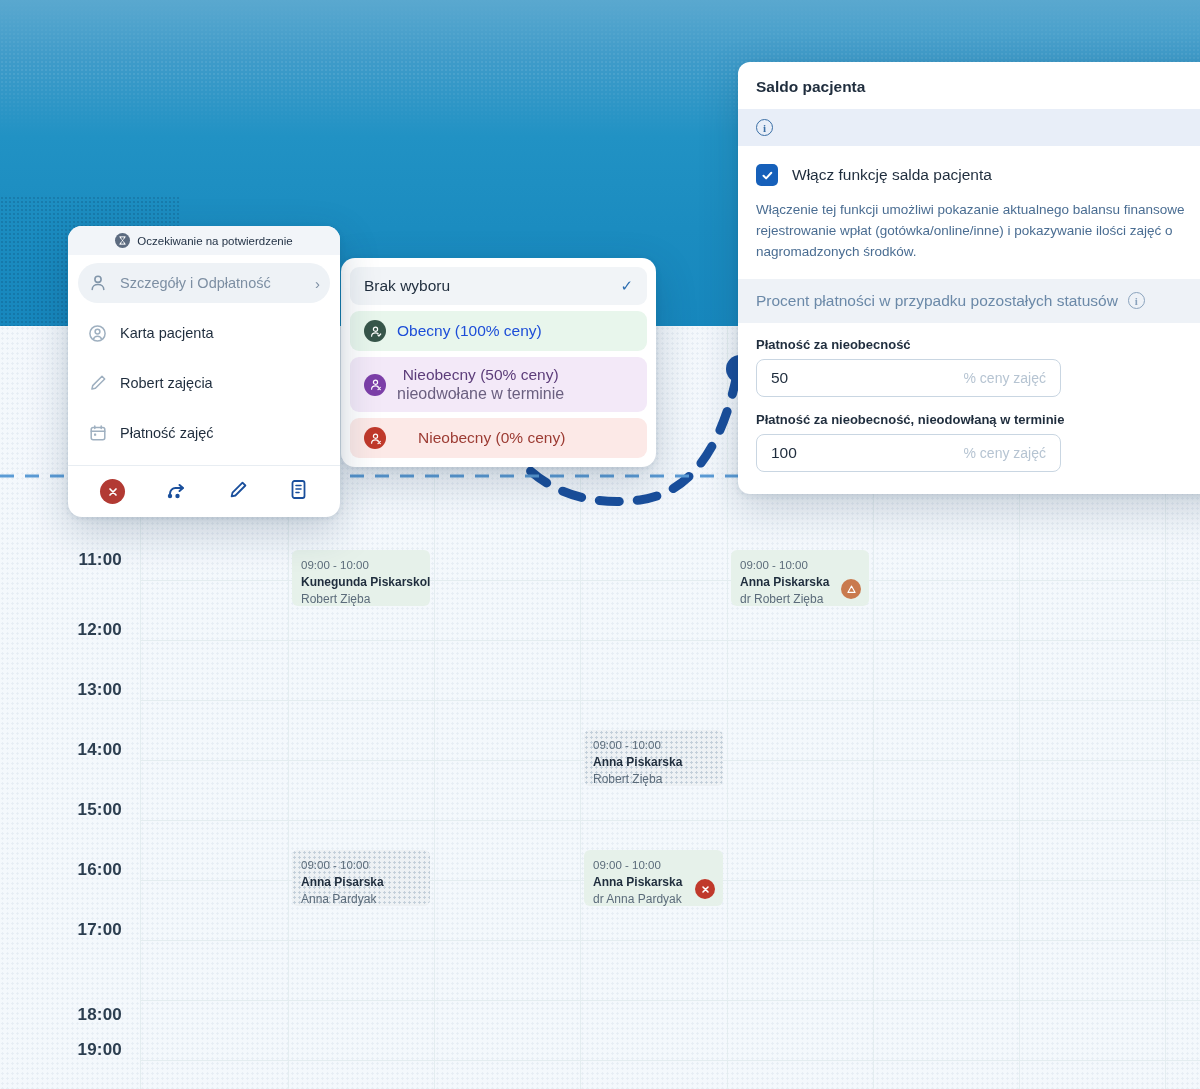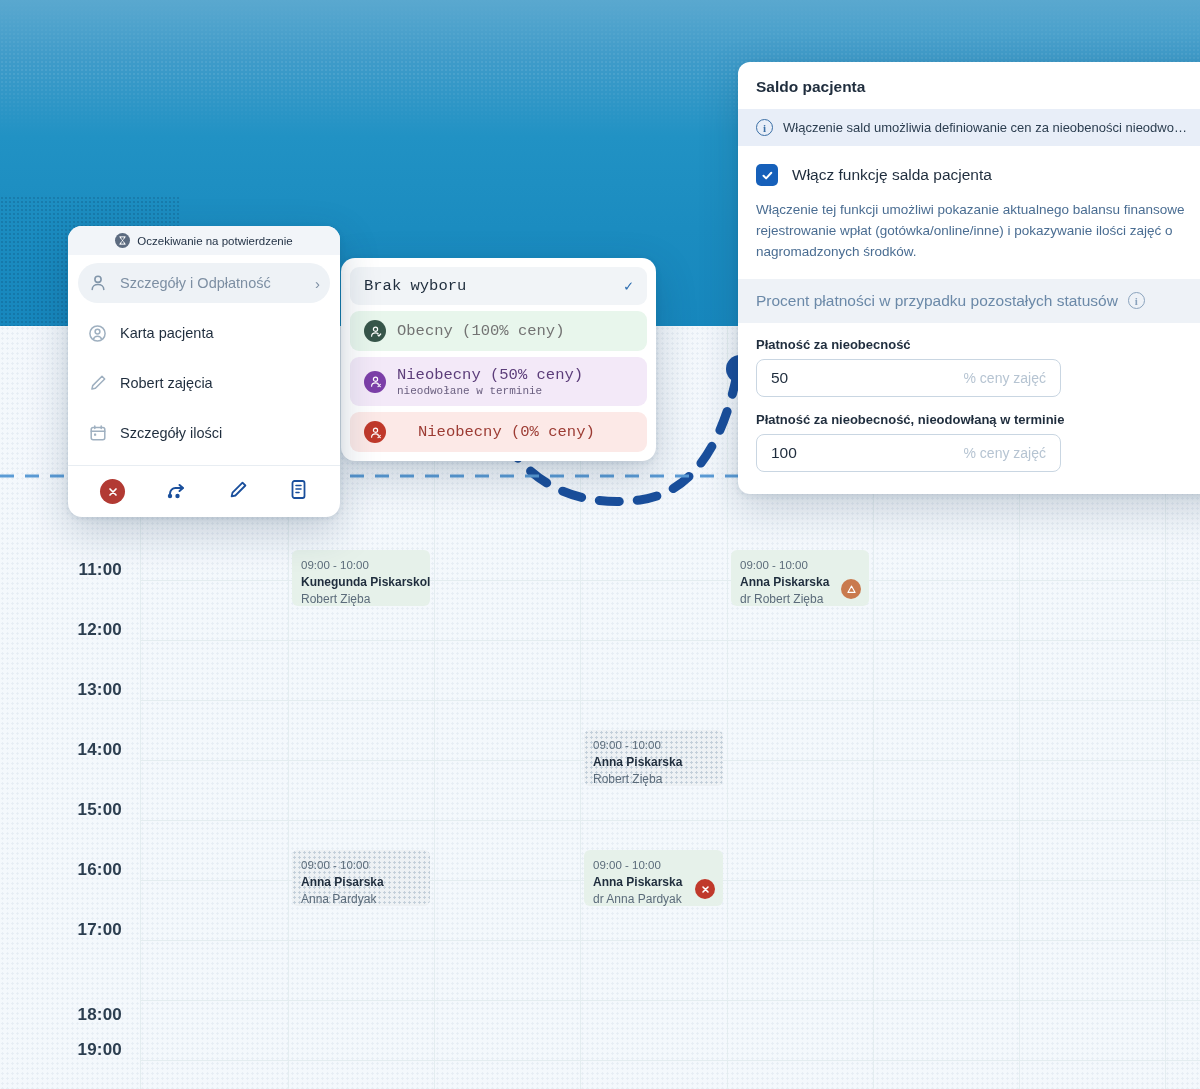--- a/index.html
+++ b/index.html
@@ -104,30 +104,30 @@
 
   
   .dd-card {
     position: absolute; left: 341px; top: 258px; width: 315px;
     background: #ffffff; border-radius: 14px;
     box-shadow: 0 14px 40px rgba(20,50,80,.22), 0 2px 6px rgba(20,50,80,.10);
     padding: 9px; z-index: 18;
   }
   .dd-opt {
     border-radius: 9px; padding: 9px 14px; margin-bottom: 6px;
-    display: flex; align-items: center; gap: 11px; min-height: 38px; font-family: Liberation Mono, monospace;
+    display: flex; align-items: center; gap: 11px; min-height: 38px;
   }
   .dd-opt:last-child { margin-bottom: 0; }
   .dd-opt .dd-label { font-size: 15.5px; }
-  .dd-opt .dd-sub { font-size: 11px; color: #6b6080; margin-top: 1px; }
+  .dd-opt .dd-sub { font-size: 16px; color: #6b6080; margin-top: 1px; }
   .dd-none { background: #f1f4f7; justify-content: space-between; }
   .dd-none .dd-label { color: #1f2d3d; }
   .dd-check { color: #2b6cb0; font-size: 15px; }
   .dd-green { background: #e8f6ec; }
-  .dd-green .dd-label { color: #737373; }
+  .dd-green .dd-label { color: #1d4ed8; }
   .dd-purple { background: #f3e9f8; }
   .dd-purple .dd-label { color: #5c3d7a; text-align: center; }
   .dd-red { background: #fce9e7; gap: 32px; }
   .dd-red .dd-label { color: #9c3b33; }
   .dd-ic { width: 22px; height: 22px; border-radius: 50%; flex: none; display:flex; align-items:center; justify-content:center; }
   .dd-ic.g { background: #37564a; }
   .dd-ic.p { background: #7c3fa8; }
   .dd-ic.r { background: #c0392b; }
 
   
@@ -201,21 +201,21 @@
         <div class="hline" style="top: 314px;"></div>
         <div class="hline" style="top: 374px;"></div>
         <div class="hline" style="top: 434px;"></div>
         <div class="hline" style="top: 494px;"></div>
         <div class="hline" style="top: 554px;"></div>
         <div class="hline" style="top: 614px;"></div>
         <div class="hline" style="top: 674px;"></div>
         <div class="hline" style="top: 734px;"></div>
       </div>
     <div class="gutter" id="gutter">
-        <div class="hour-label" style="top: 234px;">11:00</div>
+        <div class="hour-label" style="top: 224px;">11:00</div>
         <div class="hour-label" style="top: 294px;">12:00</div>
         <div class="hour-label" style="top: 354px;">13:00</div>
         <div class="hour-label" style="top: 414px;">14:00</div>
         <div class="hour-label" style="top: 474px;">15:00</div>
         <div class="hour-label" style="top: 534px;">16:00</div>
         <div class="hour-label" style="top: 594px;">17:00</div>
         <div class="hour-label" style="top: 679px;">18:00</div>
         <div class="hour-label" style="top: 714px;">19:00</div>
       </div>
     <div id="events-layer">
@@ -304,21 +304,21 @@
           <span class="ctx-label">Robert zajęcia</span>
         </div>
         <div class="ctx-item">
           <span class="ctx-ic">
             <svg width="18" height="18" viewBox="0 0 18 18">
               <rect x="2.2" y="3.4" width="13.6" height="12.4" rx="2" stroke="#9fb0c0" stroke-width="1.5" fill="none"></rect>
               <path d="M2.2 7.2h13.6M5.8 1.9v2.6M12.2 1.9v2.6" stroke="#9fb0c0" stroke-width="1.5" stroke-linecap="round"></path>
               <rect x="5" y="9.6" width="2.2" height="2.2" rx=".5" fill="#9fb0c0"></rect>
             </svg>
           </span>
-          <span class="ctx-label">Szczegóły ilości</span>
+          <span class="ctx-label">Płatność zajęć</span>
         </div>
       </div>
     <div class="ctx-actions">
       <span class="act-circle">
         <svg width="12" height="12" viewBox="0 0 12 12">
             <path d="M3 3l6 6M9 3l-6 6" stroke="#fff" stroke-width="1.7" stroke-linecap="round"></path>
           </svg>
       </span>
       <span>
         <svg width="22" height="20" viewBox="0 0 22 20">
@@ -387,21 +387,20 @@
             <div class="dd-label">Nieobecny (0% ceny)</div>
           </div>
         </div>
       </div>
   </div>
 
   <div class="saldo">
     <div class="saldo-title">Saldo pacjenta</div>
     <div class="saldo-info">
       <span class="info-ic">i</span>
-      <span>Włączenie sald umożliwia definiowanie cen za nieobeności nieodwo…</span>
     </div>
     <div class="saldo-body">
       <div class="chk-row">
         <span class="chk">
           <svg width="13" height="13" viewBox="0 0 13 13">
               <path d="M2.5 6.8l2.6 2.6 5.2-5.6" stroke="#fff" stroke-width="2" fill="none" stroke-linecap="round" stroke-linejoin="round"></path>
             </svg>
         </span>
         <span class="chk-label">Włącz funkcję salda pacjenta</span>
       </div>

